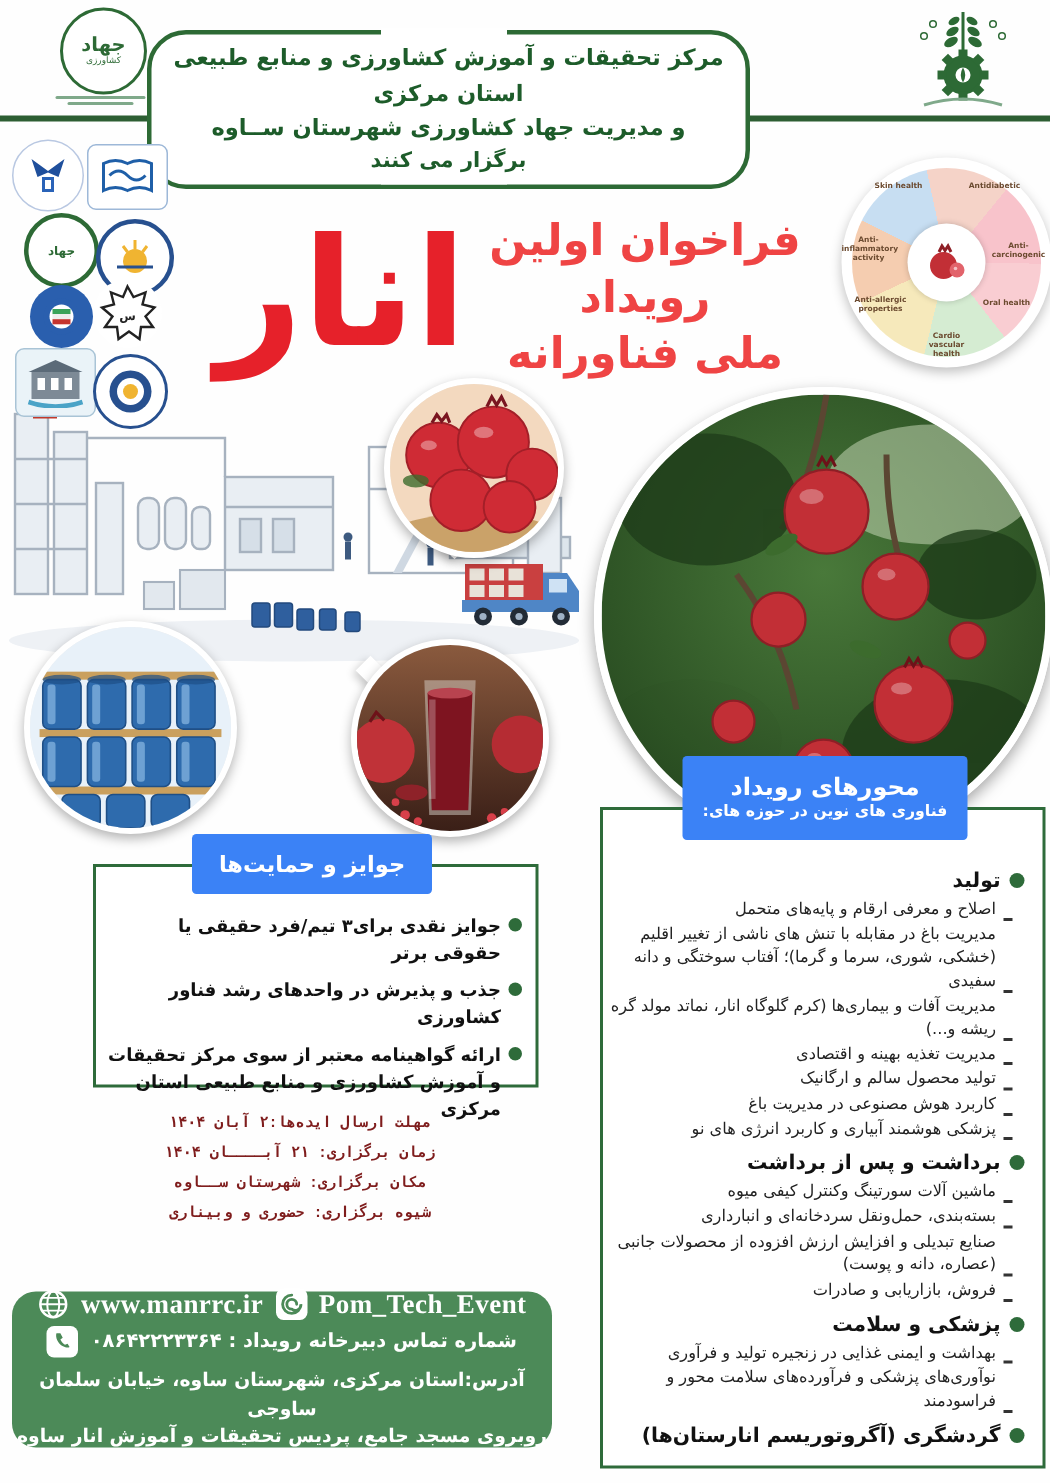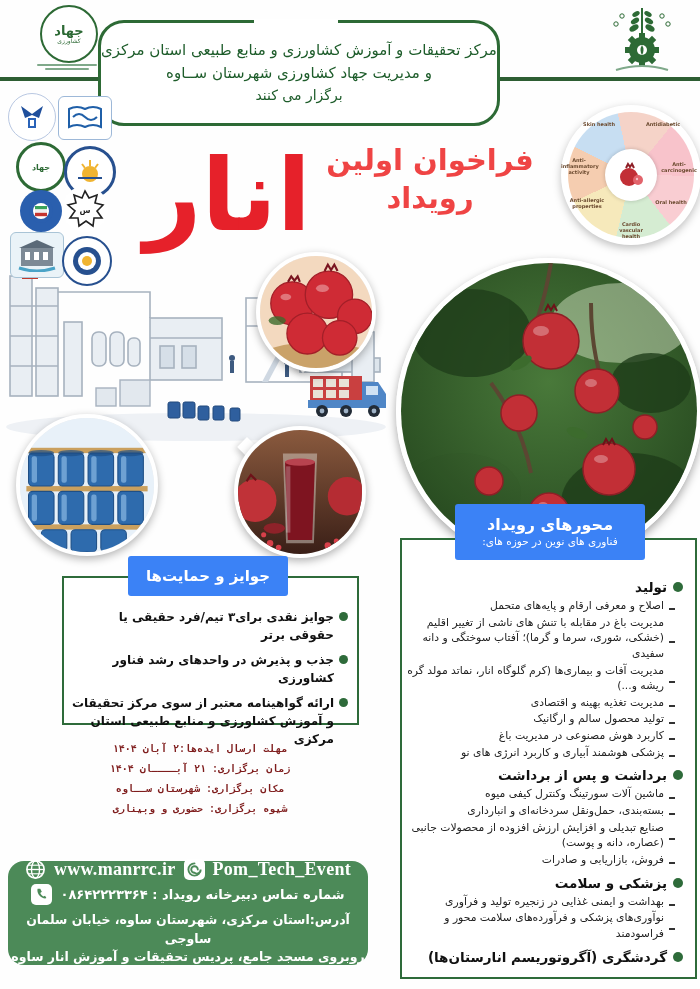--- a/index.html
+++ b/index.html
@@ -5,21 +5,21 @@
   html,body{margin:0;padding:0;background:#ffffff;}
   #poster{position:relative;width:700px;height:989px;background:#fefefe;overflow:hidden;
           font-family:"DejaVu Sans",sans-serif;}
   
   .header-rule{position:absolute;left:0;top:77px;width:700px;height:4px;background:#2d5e33;z-index:1;}
   .bracket-box{position:absolute;left:98px;top:20px;width:396px;height:100px;border:3px solid #2d6a35;
                border-radius:26px;background:#ffffff;z-index:2;display:flex;flex-direction:column;
                justify-content:center;align-items:center;}
   .bracket-gap{position:absolute;width:84px;height:5px;background:#ffffff;left:254px;z-index:3;}
   .gap-top{top:19px;} .gap-bottom{top:118px;}
-  .org-line{color:#1d5c2a;font-weight:normal;text-align:center;line-height:1.55;}
+  .org-line{color:#1d5c2a;font-weight:bold;text-align:center;line-height:1.55;}
   .org-1{font-size:15px;} .org-2{font-size:15px;} .org-3{font-size:14px;}
   .tl-logo{position:absolute;left:40px;top:5px;width:54px;height:54px;border:2px solid #2d6a35;border-radius:50%;
            background:#fff;z-index:2;display:flex;flex-direction:column;align-items:center;justify-content:center;}
   .tl-logo .t1{color:#2d6a35;font-weight:bold;font-size:13px;line-height:1;}
   .tl-logo .t2{color:#2d6a35;font-size:6px;}
   .mini-lines{position:absolute;z-index:2;}
   .mini-lines i{display:block;height:2px;background:#7fa98a;border-radius:2px;margin:2px auto;}
   
   .logo{position:absolute;border-radius:50%;display:flex;align-items:center;justify-content:center;
         font-size:8px;font-weight:bold;z-index:2;}
@@ -51,37 +51,37 @@
            border:5px solid #fff;box-shadow:0 4px 10px rgba(0,0,0,.35);overflow:hidden;z-index:2;}
   
   .factory{position:absolute;left:0;top:262px;width:392px;height:182px;z-index:1;}
   .truck{position:absolute;left:306px;top:368px;width:84px;height:52px;z-index:3;}
   
   .badge{position:absolute;background:#3b82f6;color:#fff;display:flex;flex-direction:column;align-items:center;
          justify-content:center;z-index:6;border-radius:3px;}
   .prizes-badge{left:128px;top:556px;width:160px;height:40px;font-weight:bold;font-size:15px;}
   .topics-badge{left:455px;top:504px;width:190px;height:56px;}
   .topics-badge .bt{font-weight:bold;font-size:16px;line-height:1.25;}
-  .topics-badge .bs{font-weight:normal;font-size:10.5px;line-height:1.3;}
+  .topics-badge .bs{font-weight:bold;font-size:10.5px;line-height:1.3;}
   .gbox{position:absolute;border:2px solid #2e6b3a;background:#fff;z-index:5;}
   .prizes-box{left:62px;top:576px;width:293px;height:145px;}
   .topics-box{left:400px;top:538px;width:293px;height:437px;}
   
   .p-list{position:absolute;left:70px;top:608px;width:278px;z-index:6;direction:rtl;}
   .p-item{display:flex;align-items:flex-start;margin-bottom:7px;font-size:12px;font-weight:bold;color:#111;
           line-height:1.5;text-align:right;}
   .p-item .dot{flex:0 0 9px;width:9px;height:9px;border-radius:50%;background:#2e6b3a;margin-left:5px;margin-top:4px;}
   
   .schedule{position:absolute;left:40px;top:740px;width:320px;direction:rtl;text-align:center;z-index:2;}
   .s-line{font-size:10px;font-weight:bold;color:#7f1d1d;line-height:2.0;font-family:Liberation Mono, monospace;}
   
   .t-content{position:absolute;left:404px;top:572px;width:283px;direction:rtl;z-index:6;}
   .t-head{display:flex;align-items:center;margin:7px 4px 3px 0;font-size:13.5px;font-weight:bold;color:#111;}
   .t-head .dot{flex:0 0 10px;width:10px;height:10px;border-radius:50%;background:#2e6b3a;margin-left:6px;}
-  .t-item{display:flex;align-items:center;margin:0 12px 1px 2px;font-size:10.8px;color:#222;line-height:1.45;
+  .t-item{display:flex;align-items:flex-end;margin:0 12px 1px 2px;font-size:10.8px;color:#222;line-height:1.45;
           text-align:right;}
   .t-item .dash{flex:0 0 6px;width:6px;height:2px;background:#333;margin-left:5px;margin-top:7px;}
   
   .contact{position:absolute;left:8px;top:861px;width:360px;height:104px;background:#4c8a58;border-radius:16px;
            z-index:6;color:#fff;display:flex;flex-direction:column;justify-content:center;}
   .c-row1{display:flex;align-items:center;justify-content:center;gap:8px;margin-bottom:4px;}
   .c-site,.c-handle{font-family:"Liberation Serif",serif;font-weight:bold;font-size:18px;letter-spacing:.3px;}
   .c-row2{display:flex;direction:rtl;align-items:center;justify-content:center;gap:8px;margin-bottom:6px;
           font-size:13px;font-weight:bold;}
   .c-addr{font-size:12.5px;font-weight:bold;text-align:center;line-height:1.5;direction:rtl;}
@@ -188,20 +188,21 @@
     <svg width="34" height="34" viewBox="0 0 34 34">
         <circle cx="17" cy="17" r="14" fill="#27508f"></circle>
         <circle cx="17" cy="17" r="9" fill="#fff"></circle>
         <circle cx="17" cy="17" r="5" fill="#f0b431"></circle>
       </svg>
   </div>
 
   <div class="big-word" dir="rtl">انار</div>
   <div class="call-title" dir="rtl">
     <div class="l1">فراخوان اولین رویداد</div>
+    <div class="l2">ملی فناورانه</div>
   </div>
 
   <div class="wheel">
     <div class="pie"></div>
     <div class="hub">
       <svg width="30" height="30" viewBox="0 0 30 30">
         <circle cx="13" cy="17" r="9" fill="#c22f36"></circle>
           <path d="M10 8 l2 -4 l2 3 l2 -3 l2 4" stroke="#8e1f26" stroke-width="2" fill="none"></path>
         <circle cx="22" cy="20" r="5" fill="#e2636b"></circle>
           <circle cx="21" cy="19" r="1.2" fill="#fff" opacity=".6"></circle>

